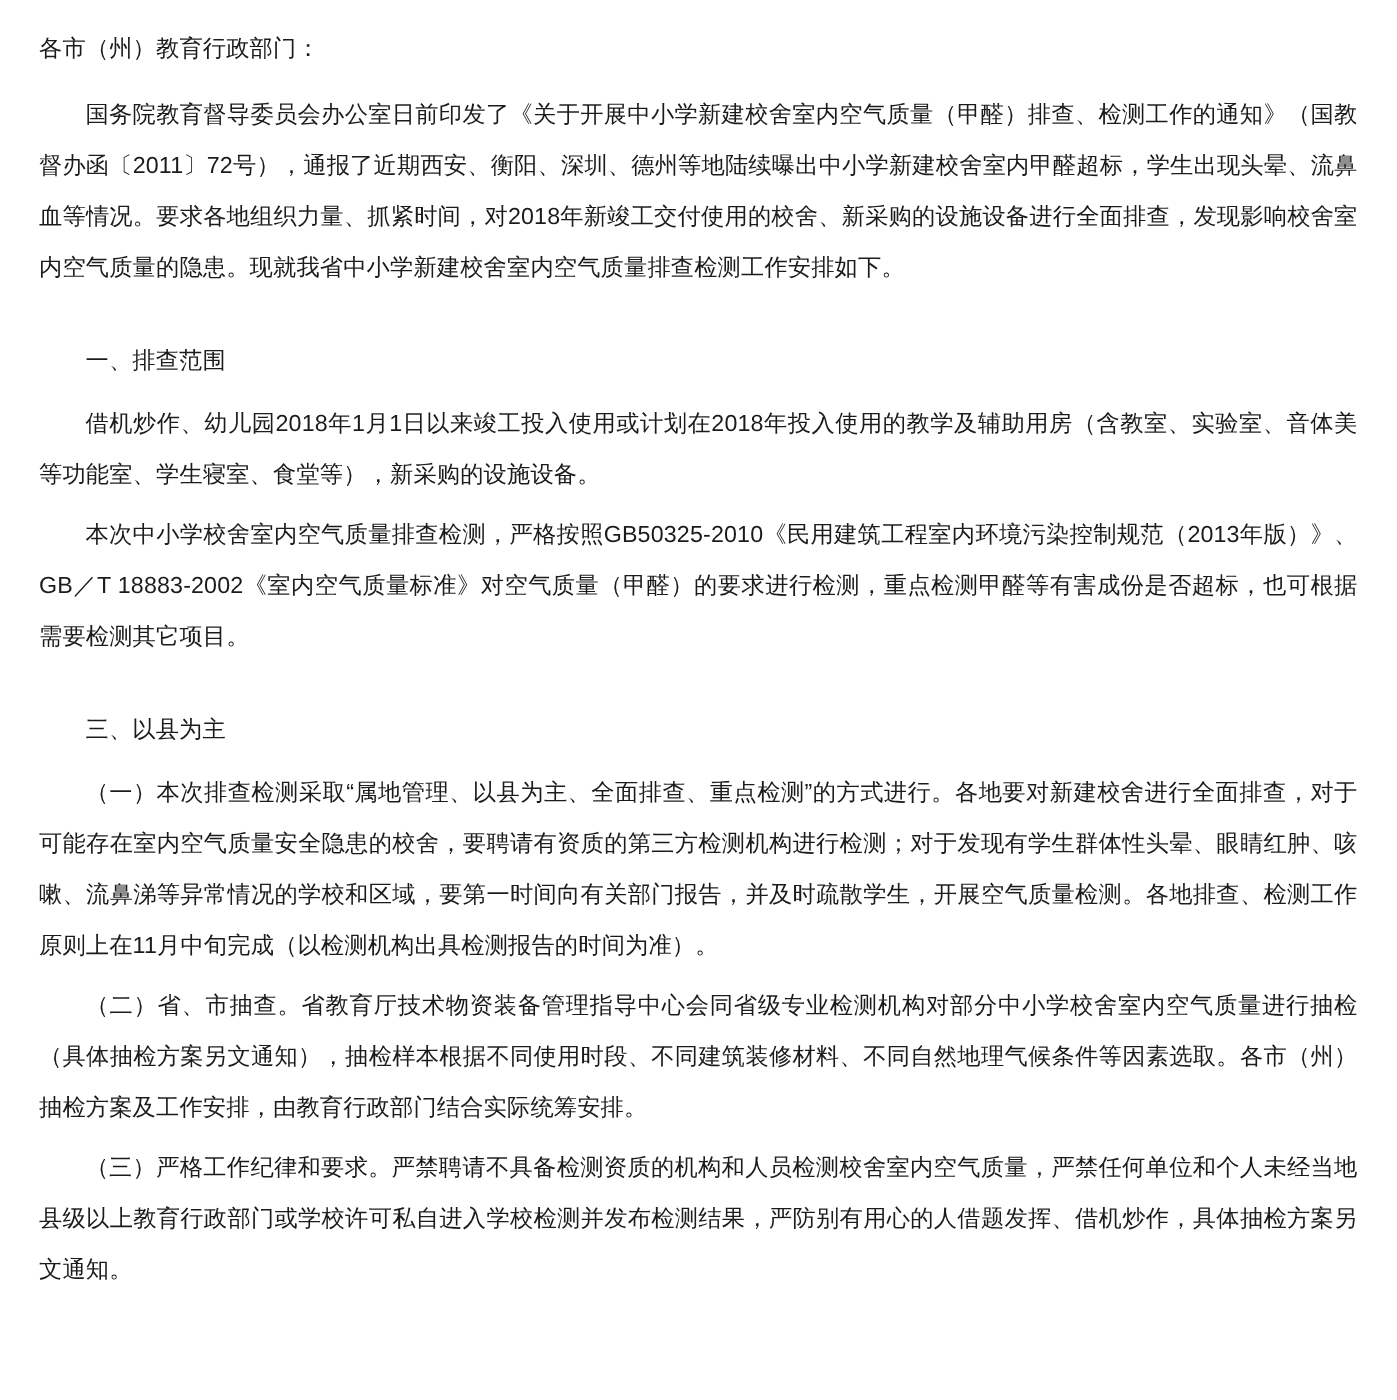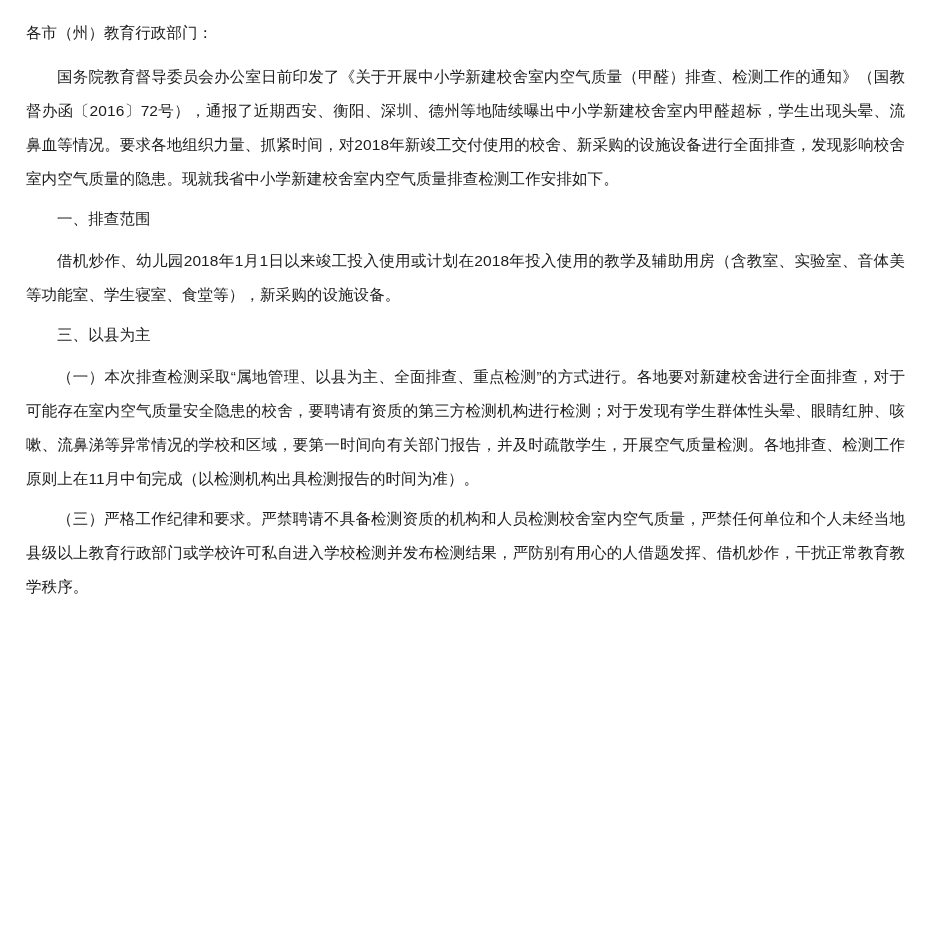--- a/index.html
+++ b/index.html
@@ -25,42 +25,44 @@
     color: #1b1b1b;
     margin: 0 0 6px 0;
     text-align: justify;
     letter-spacing: 0.1px;
   }
   .indent {
     text-indent: 2em;
   }
   .heading {
     text-indent: 2em;
-    margin-top: 6px;
+    margin-top: 28px;
     margin-bottom: 8px;
   }
   .salutation {
     margin-bottom: 10px;
   }
 </style>
 </head>
 <body>
 
 <div class="page">
 
   <p class="doc-para salutation">各市（州）教育行政部门：</p>
 
-  <p class="doc-para indent">国务院教育督导委员会办公室日前印发了《关于开展中小学新建校舍室内空气质量（甲醛）排查、检测工作的通知》（国教督办函〔2016〕72号），通报了近期西安、衡阳、深圳、德州等地陆续曝出中小学新建校舍室内甲醛超标，学生出现头晕、流鼻血等情况。要求各地组织力量、抓紧时间，对2018年新竣工交付使用的校舍、新采购的设施设备进行全面排查，发现影响校舍室内空气质量的隐患。现就我省中小学新建校舍室内空气质量排查检测工作安排如下。</p>
+  <p class="doc-para indent">国务院教育督导委员会办公室日前印发了《关于开展中小学新建校舍室内空气质量（甲醛）排查、检测工作的通知》（国教督办函〔2011〕72号），通报了近期西安、衡阳、深圳、德州等地陆续曝出中小学新建校舍室内甲醛超标，学生出现头晕、流鼻血等情况。要求各地组织力量、抓紧时间，对2018年新竣工交付使用的校舍、新采购的设施设备进行全面排查，发现影响校舍室内空气质量的隐患。现就我省中小学新建校舍室内空气质量排查检测工作安排如下。</p>
 
   <p class="doc-para heading">一、排查范围</p>
 
   <p class="doc-para indent">借机炒作、幼儿园2018年1月1日以来竣工投入使用或计划在2018年投入使用的教学及辅助用房（含教室、实验室、音体美等功能室、学生寝室、食堂等），新采购的设施设备。</p>
 
 
+  <p class="doc-para indent">本次中小学校舍室内空气质量排查检测，严格按照GB50325-2010《民用建筑工程室内环境污染控制规范（2013年版）》、GB／T 18883-2002《室内空气质量标准》对空气质量（甲醛）的要求进行检测，重点检测甲醛等有害成份是否超标，也可根据需要检测其它项目。</p>
 
   <p class="doc-para heading">三、以县为主</p>
 
   <p class="doc-para indent">（一）本次排查检测采取“属地管理、以县为主、全面排查、重点检测”的方式进行。各地要对新建校舍进行全面排查，对于可能存在室内空气质量安全隐患的校舍，要聘请有资质的第三方检测机构进行检测；对于发现有学生群体性头晕、眼睛红肿、咳嗽、流鼻涕等异常情况的学校和区域，要第一时间向有关部门报告，并及时疏散学生，开展空气质量检测。各地排查、检测工作原则上在11月中旬完成（以检测机构出具检测报告的时间为准）。</p>
 
+  <p class="doc-para indent">（二）省、市抽查。省教育厅技术物资装备管理指导中心会同省级专业检测机构对部分中小学校舍室内空气质量进行抽检（具体抽检方案另文通知），抽检样本根据不同使用时段、不同建筑装修材料、不同自然地理气候条件等因素选取。各市（州）抽检方案及工作安排，由教育行政部门结合实际统筹安排。</p>
 
-  <p class="doc-para indent">（三）严格工作纪律和要求。严禁聘请不具备检测资质的机构和人员检测校舍室内空气质量，严禁任何单位和个人未经当地县级以上教育行政部门或学校许可私自进入学校检测并发布检测结果，严防别有用心的人借题发挥、借机炒作，干扰正常教育教学秩序。</p>
+  <p class="doc-para indent">（三）严格工作纪律和要求。严禁聘请不具备检测资质的机构和人员检测校舍室内空气质量，严禁任何单位和个人未经当地县级以上教育行政部门或学校许可私自进入学校检测并发布检测结果，严防别有用心的人借题发挥、借机炒作，具体抽检方案另文通知。</p>
 
 </div>
 
 </body></html>

